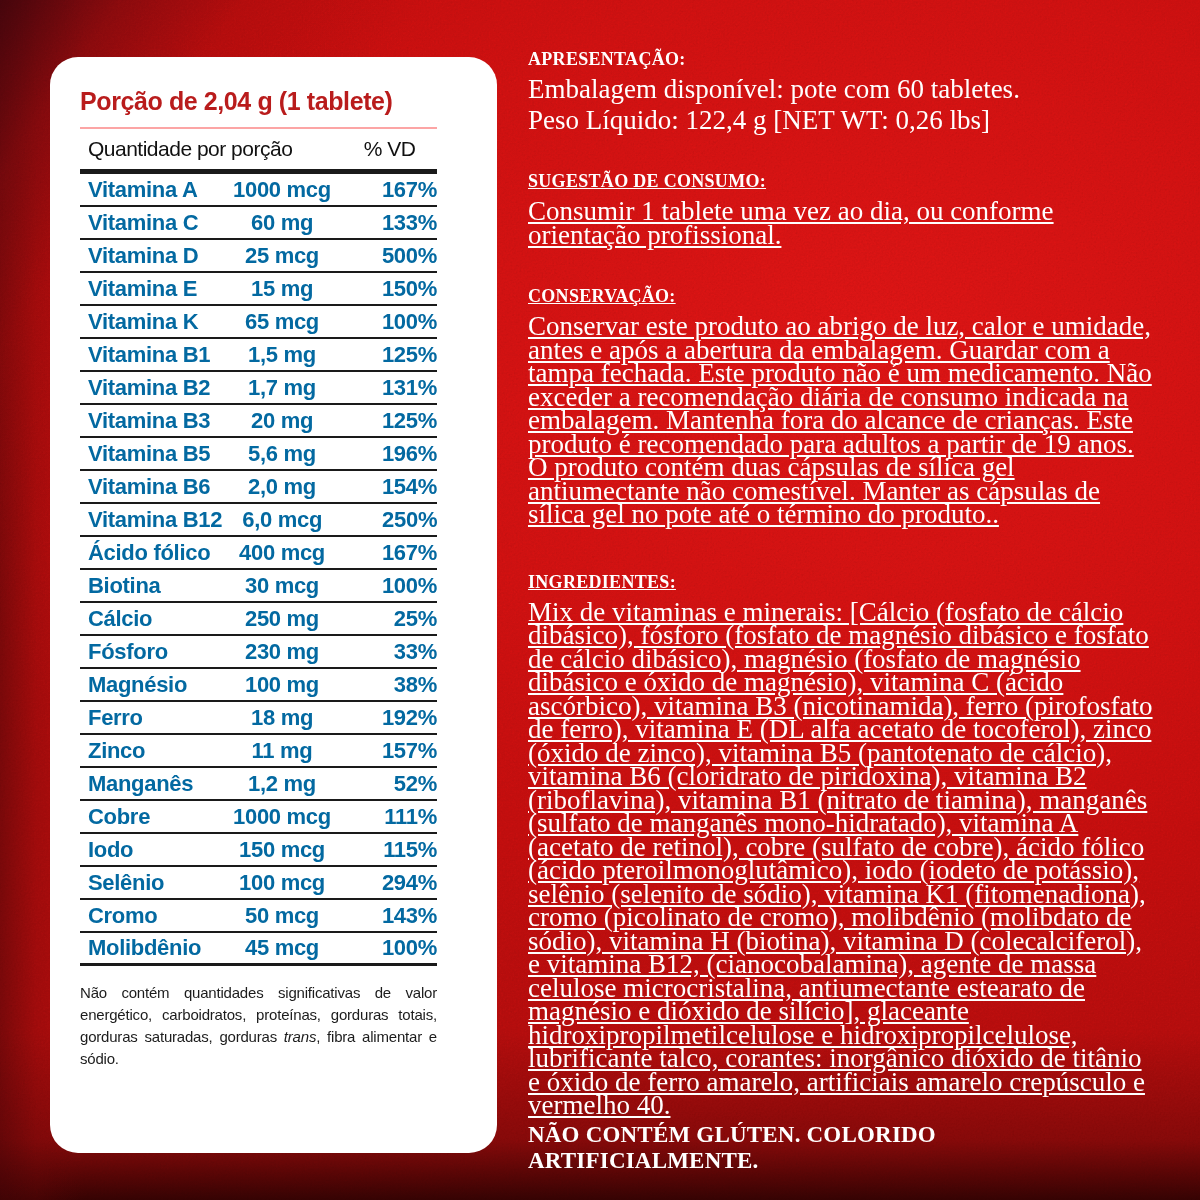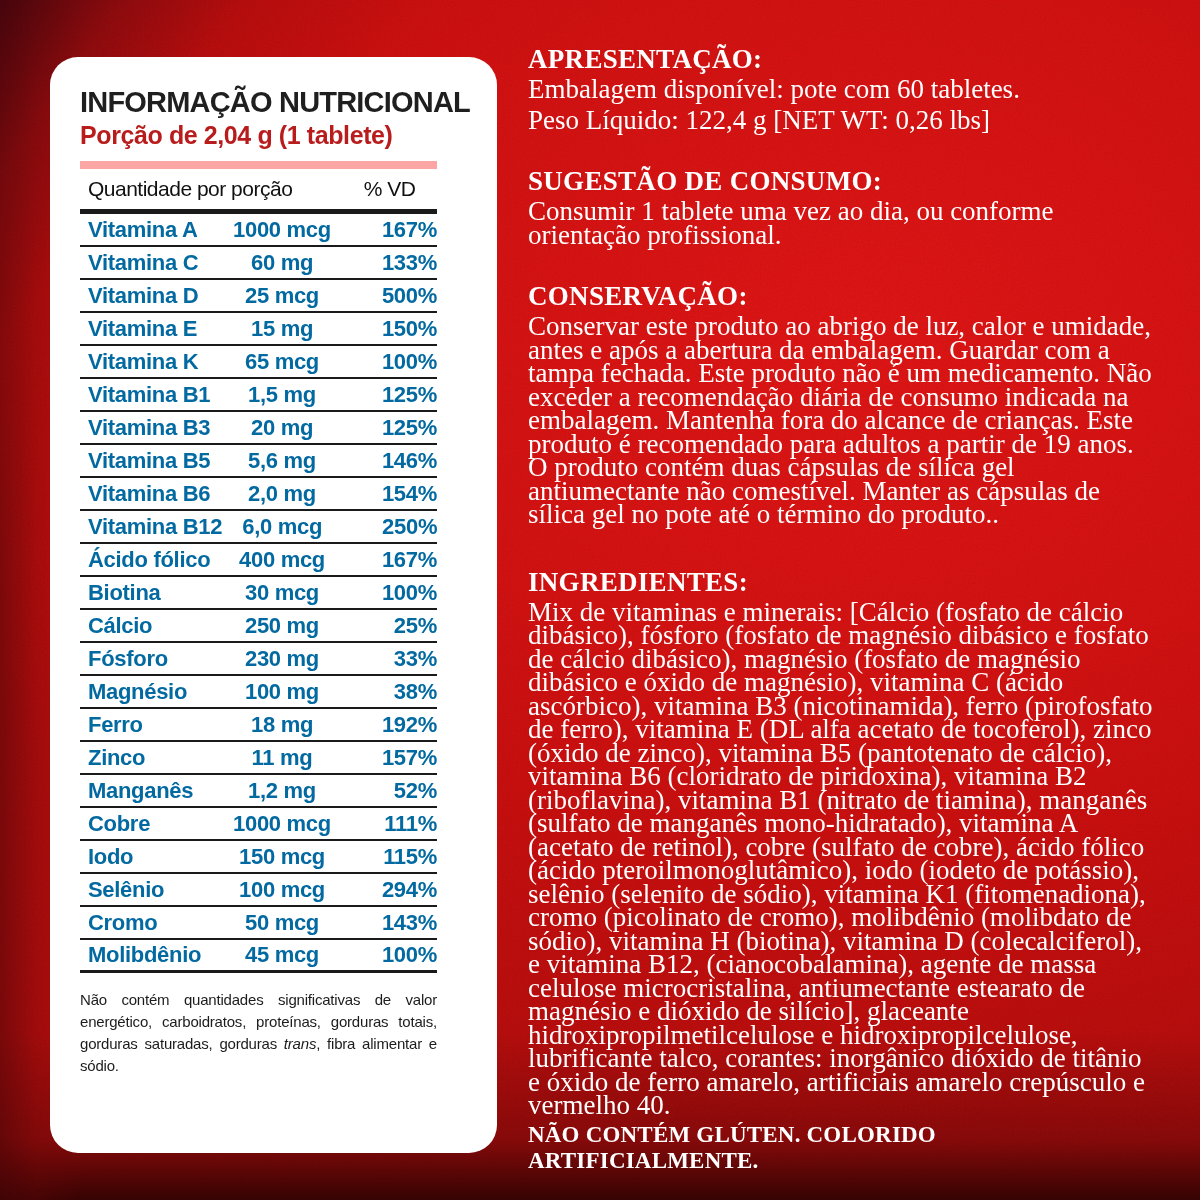--- a/index.html
+++ b/index.html
@@ -30,21 +30,21 @@
     z-index: 2;
   }
   .panel-title {
     font-size: 29px; font-weight: 700; letter-spacing: -0.8px;
     line-height: 34px; white-space: nowrap; color: #1f1f1f;
   }
   .panel-subtitle {
     font-size: 25px; font-weight: 700; letter-spacing: -0.4px;
     line-height: 32px; white-space: nowrap; color: #b91c1c;
   }
-  .ntable { margin-top: 10px; border-top: 8px solid #fca5a5; }
+  .ntable { margin-top: 10px; border-top: 2px solid #fca5a5; }
   .ntable-header {
     display: grid; grid-template-columns: 1fr 95px;
     align-items: center; height: 40px;
     border-bottom: 5px solid #1a1a1a;
     font-size: 21px; font-weight: 400; letter-spacing: -0.5px; color: #111;
   }
   .ntable-header .h1 { padding-left: 8px; }
   .ntable-header .h2 { text-align: center; }
   .t-row {
     display: grid; grid-template-columns: 1fr 120px 95px;
@@ -63,24 +63,24 @@
   }
   .footnote .it { font-style: italic; }
 
   
   .right-col {
     position: absolute; left: 528px; top: 46px; width: 630px;
     color: #ffffff; z-index: 2;
     font-family: "Liberation Serif", "DejaVu Serif", serif;
   }
   .section { margin: 0; }
-  .section + .section { margin-top: 36px; }
+  .section + .section { margin-top: 36px; text-decoration: underline; }
   .section:nth-of-type(4) { margin-top: 42px; }
   .section-heading {
-    font-size: 27px; font-weight: 700; letter-spacing: 0.3px;
+    font-size: 18px; font-weight: 700; letter-spacing: 0.3px;
     line-height: 27px; margin: 0 0 5px 0;
   }
   .section-body p {
     margin: 0 0 7px 0;
     font-size: 27px; line-height: 23.5px;
   }
   .section-body p:last-child { margin-bottom: 0; }
   .gluten-notice {
     position: absolute; left: 528px; top: 1122px; width: 640px;
     color: #ffffff; z-index: 2;
@@ -93,21 +93,20 @@
 
 <svg class="noise" width="1200" height="1200" aria-hidden="true">
   <filter id="grain">
     <feTurbulence type="fractalNoise" baseFrequency="0.55" numOctaves="2" stitchTiles="stitch"></feTurbulence>
     <feColorMatrix type="matrix" values="0 0 0 0 0  0 0 0 0 0  0 0 0 0 0  0.25 0.25 0.25 0 0"></feColorMatrix>
   </filter>
   <rect width="1200" height="1200" filter="url(#grain)" opacity="0.22"></rect>
 </svg>
 
 <div class="panel">
-  <div class="panel-title">INFORMAÇÃO NUTRICIONAL</div>
   <div class="panel-subtitle">Porção de 2,04 g (1 tablete)</div>
 
   <div class="ntable">
     <div class="ntable-header">
       <span class="h1">Quantidade por porção</span>
       <span class="h2">% VD</span>
     </div>
     <div class="rows">
       <div class="t-row">
           <span class="c-name">Vitamina A</span>
@@ -133,28 +132,33 @@
           <span class="c-name">Vitamina K</span>
           <span class="c-amount">65 mcg</span>
           <span class="c-dv">100%</span>
         </div>
         <div class="t-row">
           <span class="c-name">Vitamina B1</span>
           <span class="c-amount">1,5 mg</span>
           <span class="c-dv">125%</span>
         </div>
         <div class="t-row">
+          <span class="c-name">Vitamina B2</span>
+          <span class="c-amount">1,7 mg</span>
+          <span class="c-dv">131%</span>
+        </div>
+        <div class="t-row">
           <span class="c-name">Vitamina B3</span>
           <span class="c-amount">20 mg</span>
           <span class="c-dv">125%</span>
         </div>
         <div class="t-row">
           <span class="c-name">Vitamina B5</span>
           <span class="c-amount">5,6 mg</span>
-          <span class="c-dv">146%</span>
+          <span class="c-dv">196%</span>
         </div>
         <div class="t-row">
           <span class="c-name">Vitamina B6</span>
           <span class="c-amount">2,0 mg</span>
           <span class="c-dv">154%</span>
         </div>
         <div class="t-row">
           <span class="c-name">Vitamina B12</span>
           <span class="c-amount">6,0 mcg</span>
           <span class="c-dv">250%</span>

